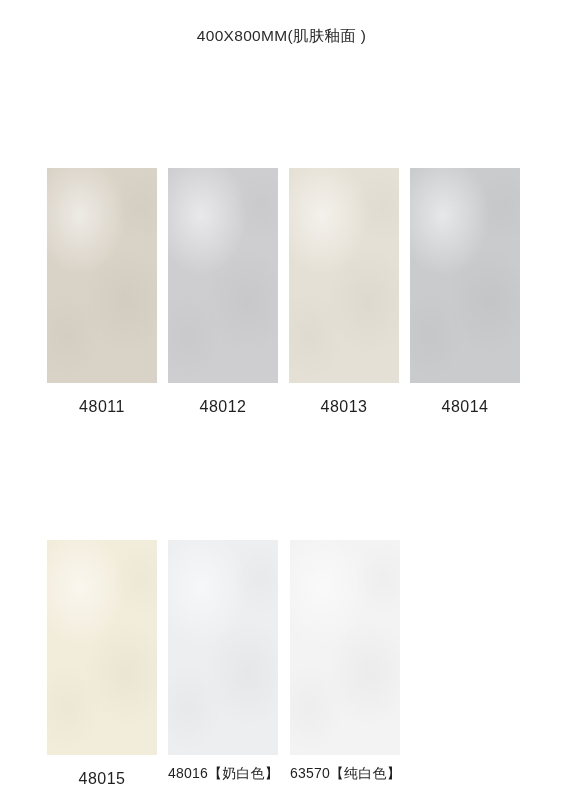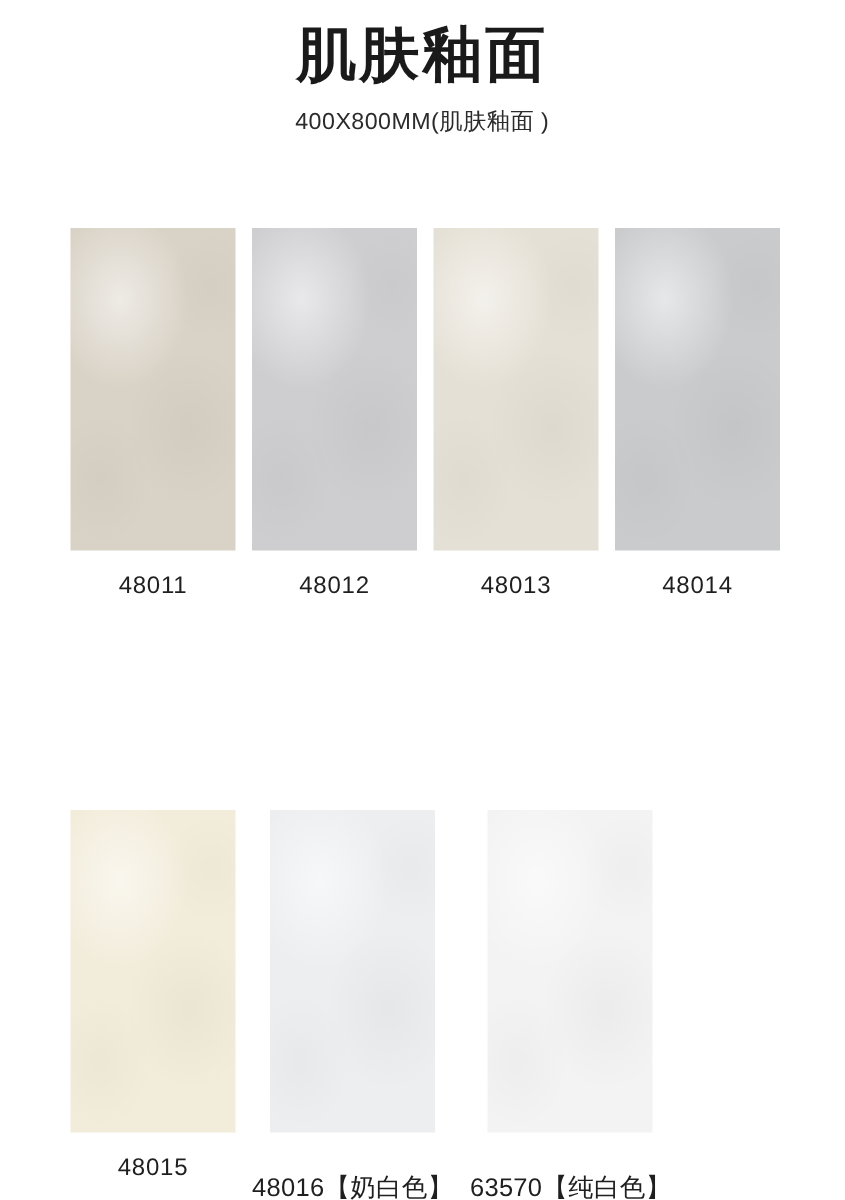--- a/index.html
+++ b/index.html
@@ -48,21 +48,21 @@
     margin: 14px 0 0 0;
     line-height: 1;
   }
 
   
   .row {
     position: absolute;
     left: 0;
     width: 100%;
   }
-  .row-1 { top: 152px; }
+  .row-1 { top: 168px; }
   .row-2 { top: 540px; }
 
   .tiles {
     display: flex;
     justify-content: flex-start;
     padding-left: 47px;
   }
   .tile-cell {
     display: flex;
     flex-direction: column;
@@ -95,30 +95,29 @@
     text-align: center;
     line-height: 1;
     white-space: nowrap;
   }
   .caption.size-lg {
     font-size: 16px;
     margin-top: 16px;
     letter-spacing: 0.5px;
   }
   .caption.size-sm {
-    font-size: 17px;
-    margin-top: 28px;
+    font-size: 14px;
+    margin-top: 11px;
     letter-spacing: 0.2px;
   }
 </style>
 </head>
 <body>
 
 <div class="header">
-  <h1 class="title-cn">肌肤釉面</h1>
   <div class="title-size">400X800MM(肌肤釉面 )</div>
 </div>
 
 <div class="row row-1">
   <div class="tiles">
     <div class="tile-cell gap-1">
       <span class="swatch" style="background-color: rgb(217, 210, 198);"></span>
       <span class="caption size-lg">48011</span>
     </div>
     <div class="tile-cell gap-1">

